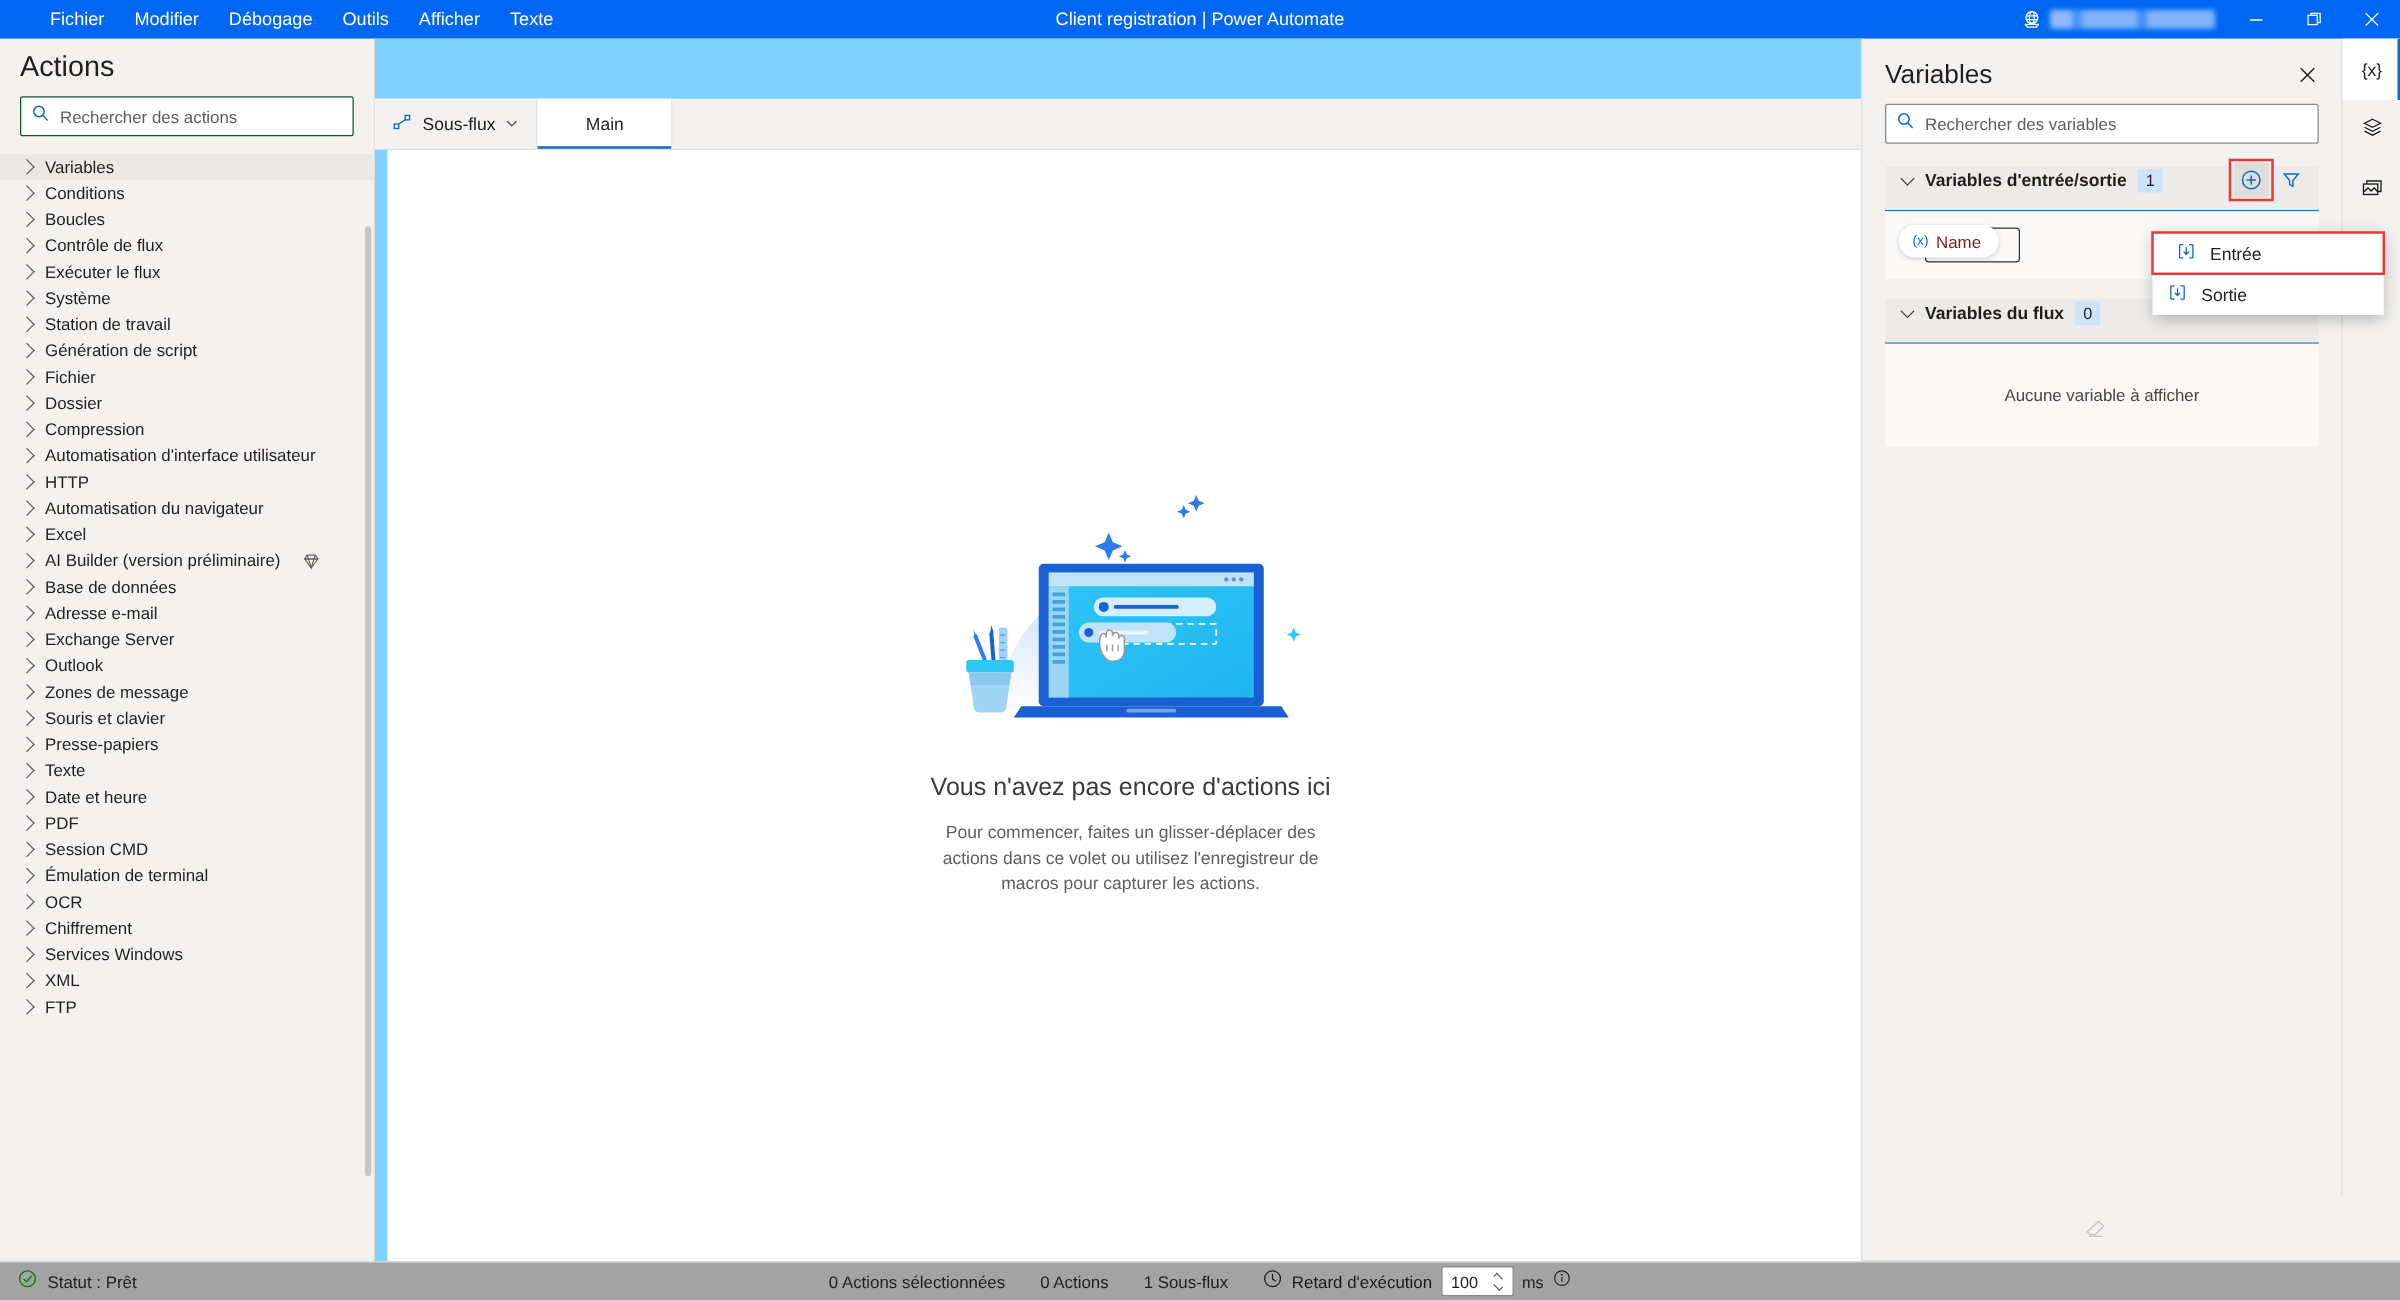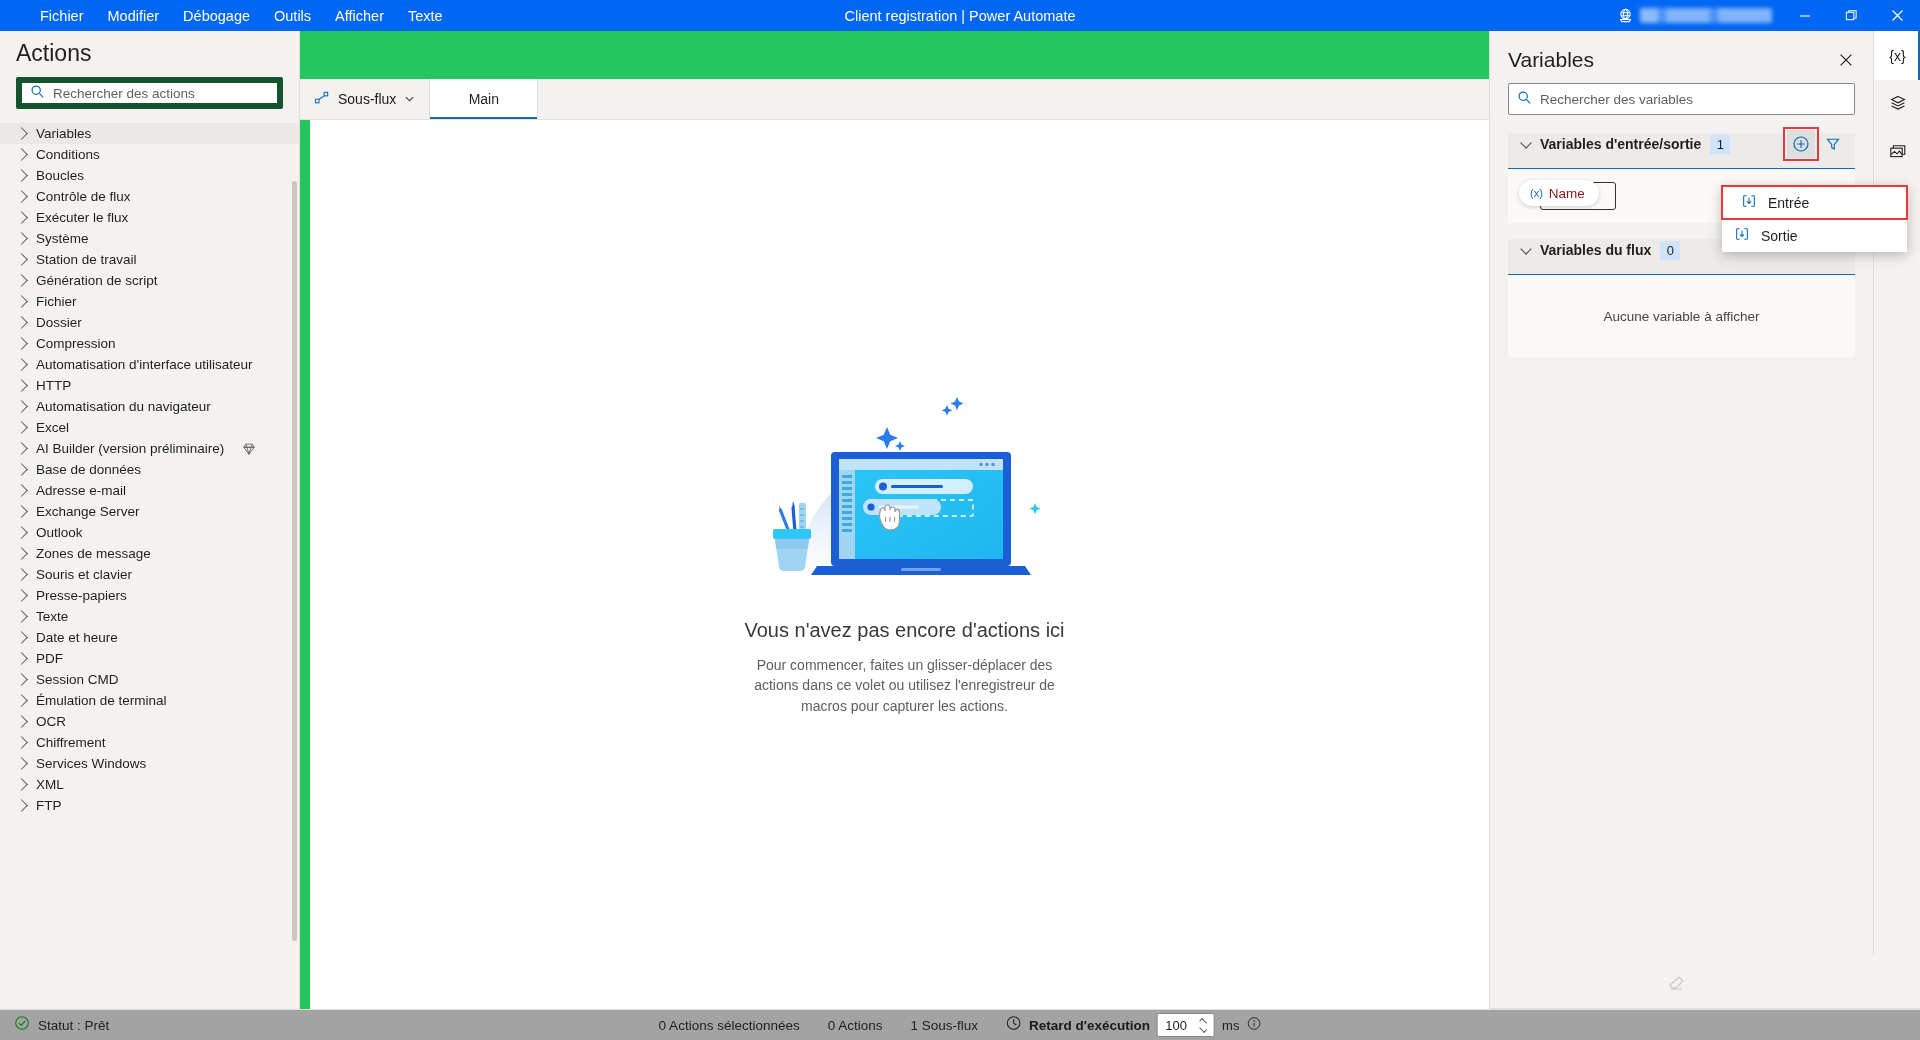--- a/index.html
+++ b/index.html
@@ -67,21 +67,21 @@
   .sidebar {
     position: absolute; top: 31px; left: 0; width: 300px; height: 978px;
     background: #f3f2f1; border-right: 1px solid #e1dfdd;
     display: flex; flex-direction: column;
   }
   .sidebar-title {
     font-size: 23px; color: #201f1e; padding: 9px 16px 10px 16px; font-weight: 400;
   }
   .search-box {
     margin: 0 16px 14px 16px; height: 32px; background: #ffffff;
-    border: 6px solid #14532d; border-radius: 2px;
+    border: 1px solid #14532d; border-radius: 2px;
     display: flex; align-items: center; padding: 0 8px; gap: 8px;
   }
   .search-box input {
     flex: 1; border: none; outline: none; font-size: 13.5px;
     color: #323130; font-family: "Liberation Sans", sans-serif; background: transparent;
   }
   .search-box input::placeholder { color: #605e5c; }
   .tree { flex: 1; overflow: hidden; position: relative; }
   .tree-inner { padding-bottom: 6px; }
   .tree-item {
@@ -97,21 +97,21 @@
   }
   .preview-badge { margin-left: 8px; display: flex; align-items: center; }
   .tree-scrollbar {
     position: absolute; right: 2px; top: 0; width: 5px;
     background: #c8c6c4; border-radius: 3px;
   }
 
   
   .center {
     position: absolute; top: 31px; left: 300px; width: 1189px; height: 978px;
-    background: #22c55e;
+    background: #7dd3fc;
     text-decoration: underline;
   }
   .tabstrip {
     position: absolute; top: 48px; left: 0; width: 1189px; height: 41px;
     background: #f3f2f1; display: flex; align-items: stretch;
     border-bottom: 1px solid #e1dfdd;
   }
   .subflow-btn {
     display: flex; align-items: center; gap: 8px; padding: 0 14px;
     font-size: 14px; color: #1b1a19; cursor: default;
@@ -147,21 +147,21 @@
     display: flex; align-items: center;
   }
   .status-left { display: flex; align-items: center; gap: 8px; margin-left: 14px; }
   .status-text { font-size: 13.5px; color: #201f1e; }
   .status-center {
     position: absolute; left: 50%; transform: translateX(-50%);
     display: flex; align-items: center; gap: 28px;
   }
   .sc-item { font-size: 13.5px; color: #201f1e; white-space: nowrap; }
   .delay-group { display: flex; align-items: center; gap: 7px; }
-  .delay-label { font-size: 13.5px; color: #1b1a19; font-weight: bold; }
+  .delay-label { font-size: 13.5px; color: #1b1a19; font-weight: normal; }
   .spinbox {
     width: 58px; height: 24px; background: #fff; border: 1px solid #8a8886;
     display: flex; align-items: center; border-radius: 2px;
   }
   .spinbox input {
     width: 36px; border: none; outline: none; font-size: 13px;
     text-align: center; color: #201f1e; background: transparent;
     font-family: "Liberation Sans", sans-serif;
   }
   .spin-arrows {

